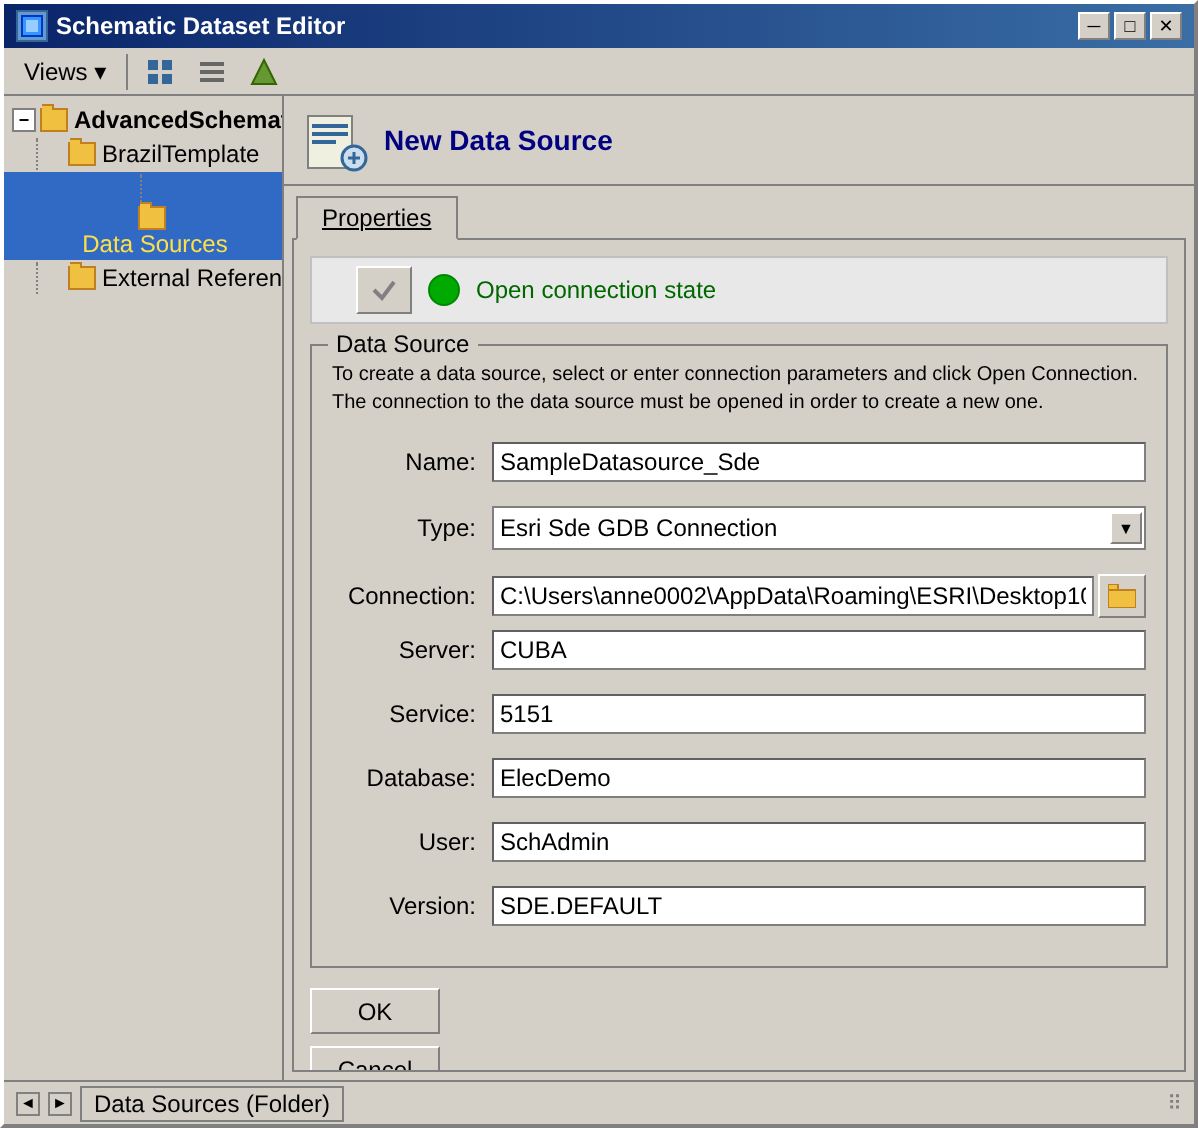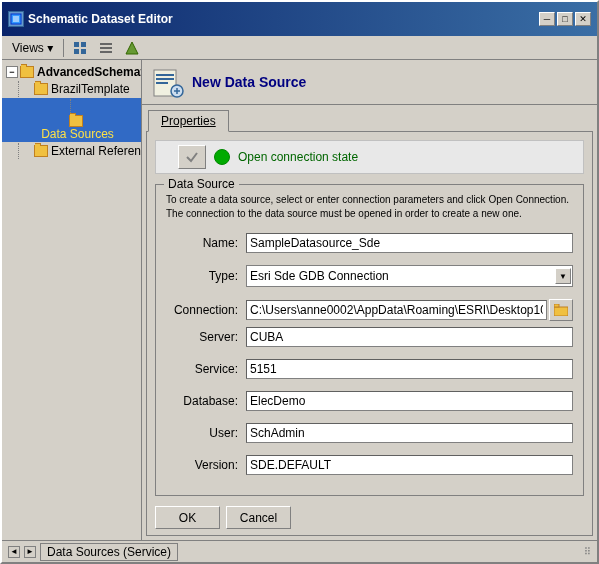--- a/index.html
+++ b/index.html
@@ -24,21 +24,21 @@
       background: #d4d0c8;
     }
 
     .title-bar {
       background: linear-gradient(to right, #0a246a, #3a6ea5);
       color: white;
       padding: 3px 6px;
       display: flex;
       align-items: center;
       justify-content: space-between;
-      height: 34px;
+      height: 22px;
       flex-shrink: 0;
     }
 
     .title-bar-left {
       display: flex;
       align-items: center;
       gap: 4px;
       font-size: 12px;
       font-weight: bold;
     }
@@ -383,23 +383,25 @@
       align-items: center;
       justify-content: center;
       cursor: pointer;
       margin-left: 2px;
       flex-shrink: 0;
     }
 
     
     .button-row {
       display: flex;
+      justify-content: flex-end;
       gap: 6px;
       margin-top: 10px;
       padding-right: 4px;
+      flex-direction: column;
     }
 
     .dialog-btn {
       width: 65px;
       height: 23px;
       background: #d4d0c8;
       border: 1px solid #808080;
       border-top: 1px solid #ffffff;
       border-left: 1px solid #ffffff;
       font-size: 12px;
@@ -645,17 +647,17 @@
         </div>
 
       </div>
     </div>
   </div>
 
   <div class="status-bar">
     <div class="status-bar-left">
       <div class="scroll-arrow">◄</div>
       <div class="scroll-arrow">►</div>
-      <div class="status-text">Data Sources (Service)</div>
+      <div class="status-text">Data Sources (Folder)</div>
     </div>
     <span class="resize-grip">⠿</span>
   </div>
 </div>
 
 </body></html>

